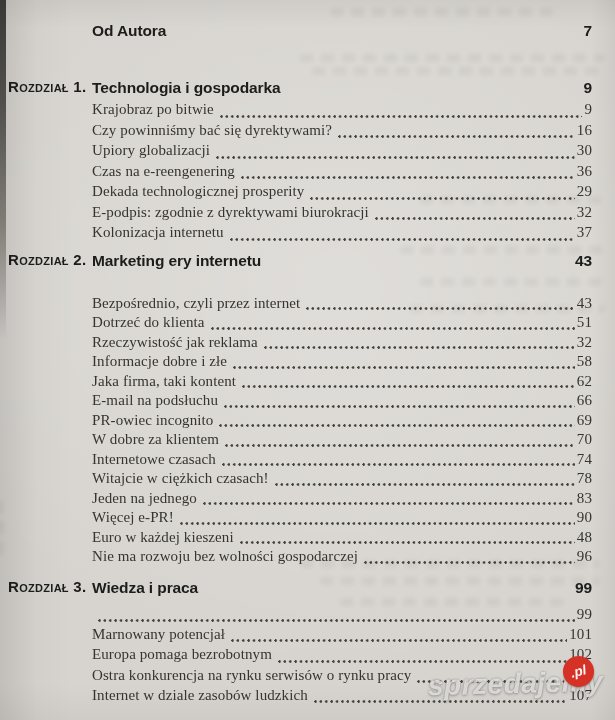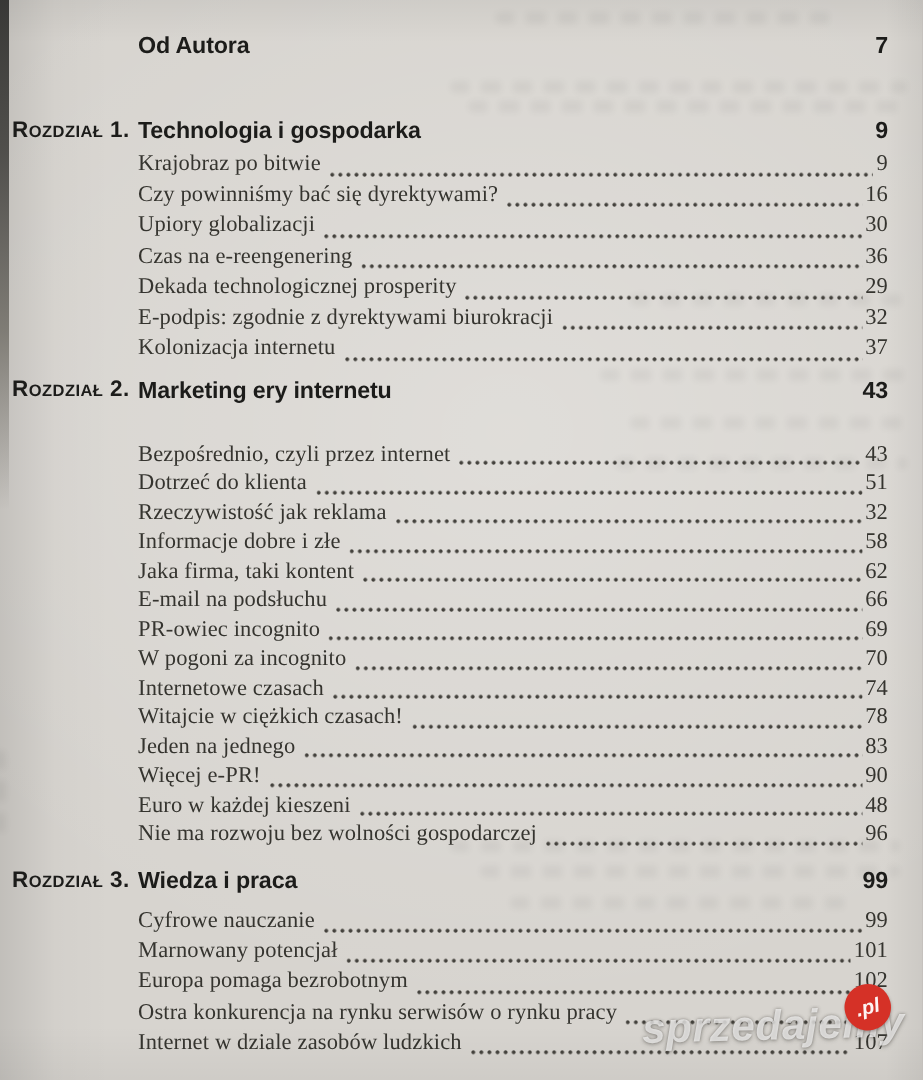--- a/index.html
+++ b/index.html
@@ -187,21 +187,21 @@
             <span>E-mail na podsłuchu</span>
             <span class="leader"></span>
             <span class="epage">66</span>
           </li>
           <li class="entry">
             <span>PR-owiec incognito</span>
             <span class="leader"></span>
             <span class="epage">69</span>
           </li>
           <li class="entry">
-            <span>W pogoni za incognito</span>
+            <span>W dobre za klientem</span>
             <span class="leader"></span>
             <span class="epage">70</span>
           </li>
           <li class="entry">
             <span>Internetowe czasach</span>
             <span class="leader"></span>
             <span class="epage">74</span>
           </li>
           <li class="entry">
             <span>Witajcie w ciężkich czasach!</span>
@@ -232,21 +232,20 @@
       </section>
       <section class="chapter s3">
         <div class="chead">
           <span class="clabel">Rozdział 3.</span>
           <span>Wiedza i praca</span>
           <span class="spacer"></span>
           <span>99</span>
         </div>
         <ul class="entries">
           <li class="entry">
-            <span>Cyfrowe nauczanie</span>
             <span class="leader"></span>
             <span class="epage">99</span>
           </li>
           <li class="entry">
             <span>Marnowany potencjał</span>
             <span class="leader"></span>
             <span class="epage">101</span>
           </li>
           <li class="entry">
             <span>Europa pomaga bezrobotnym</span>

